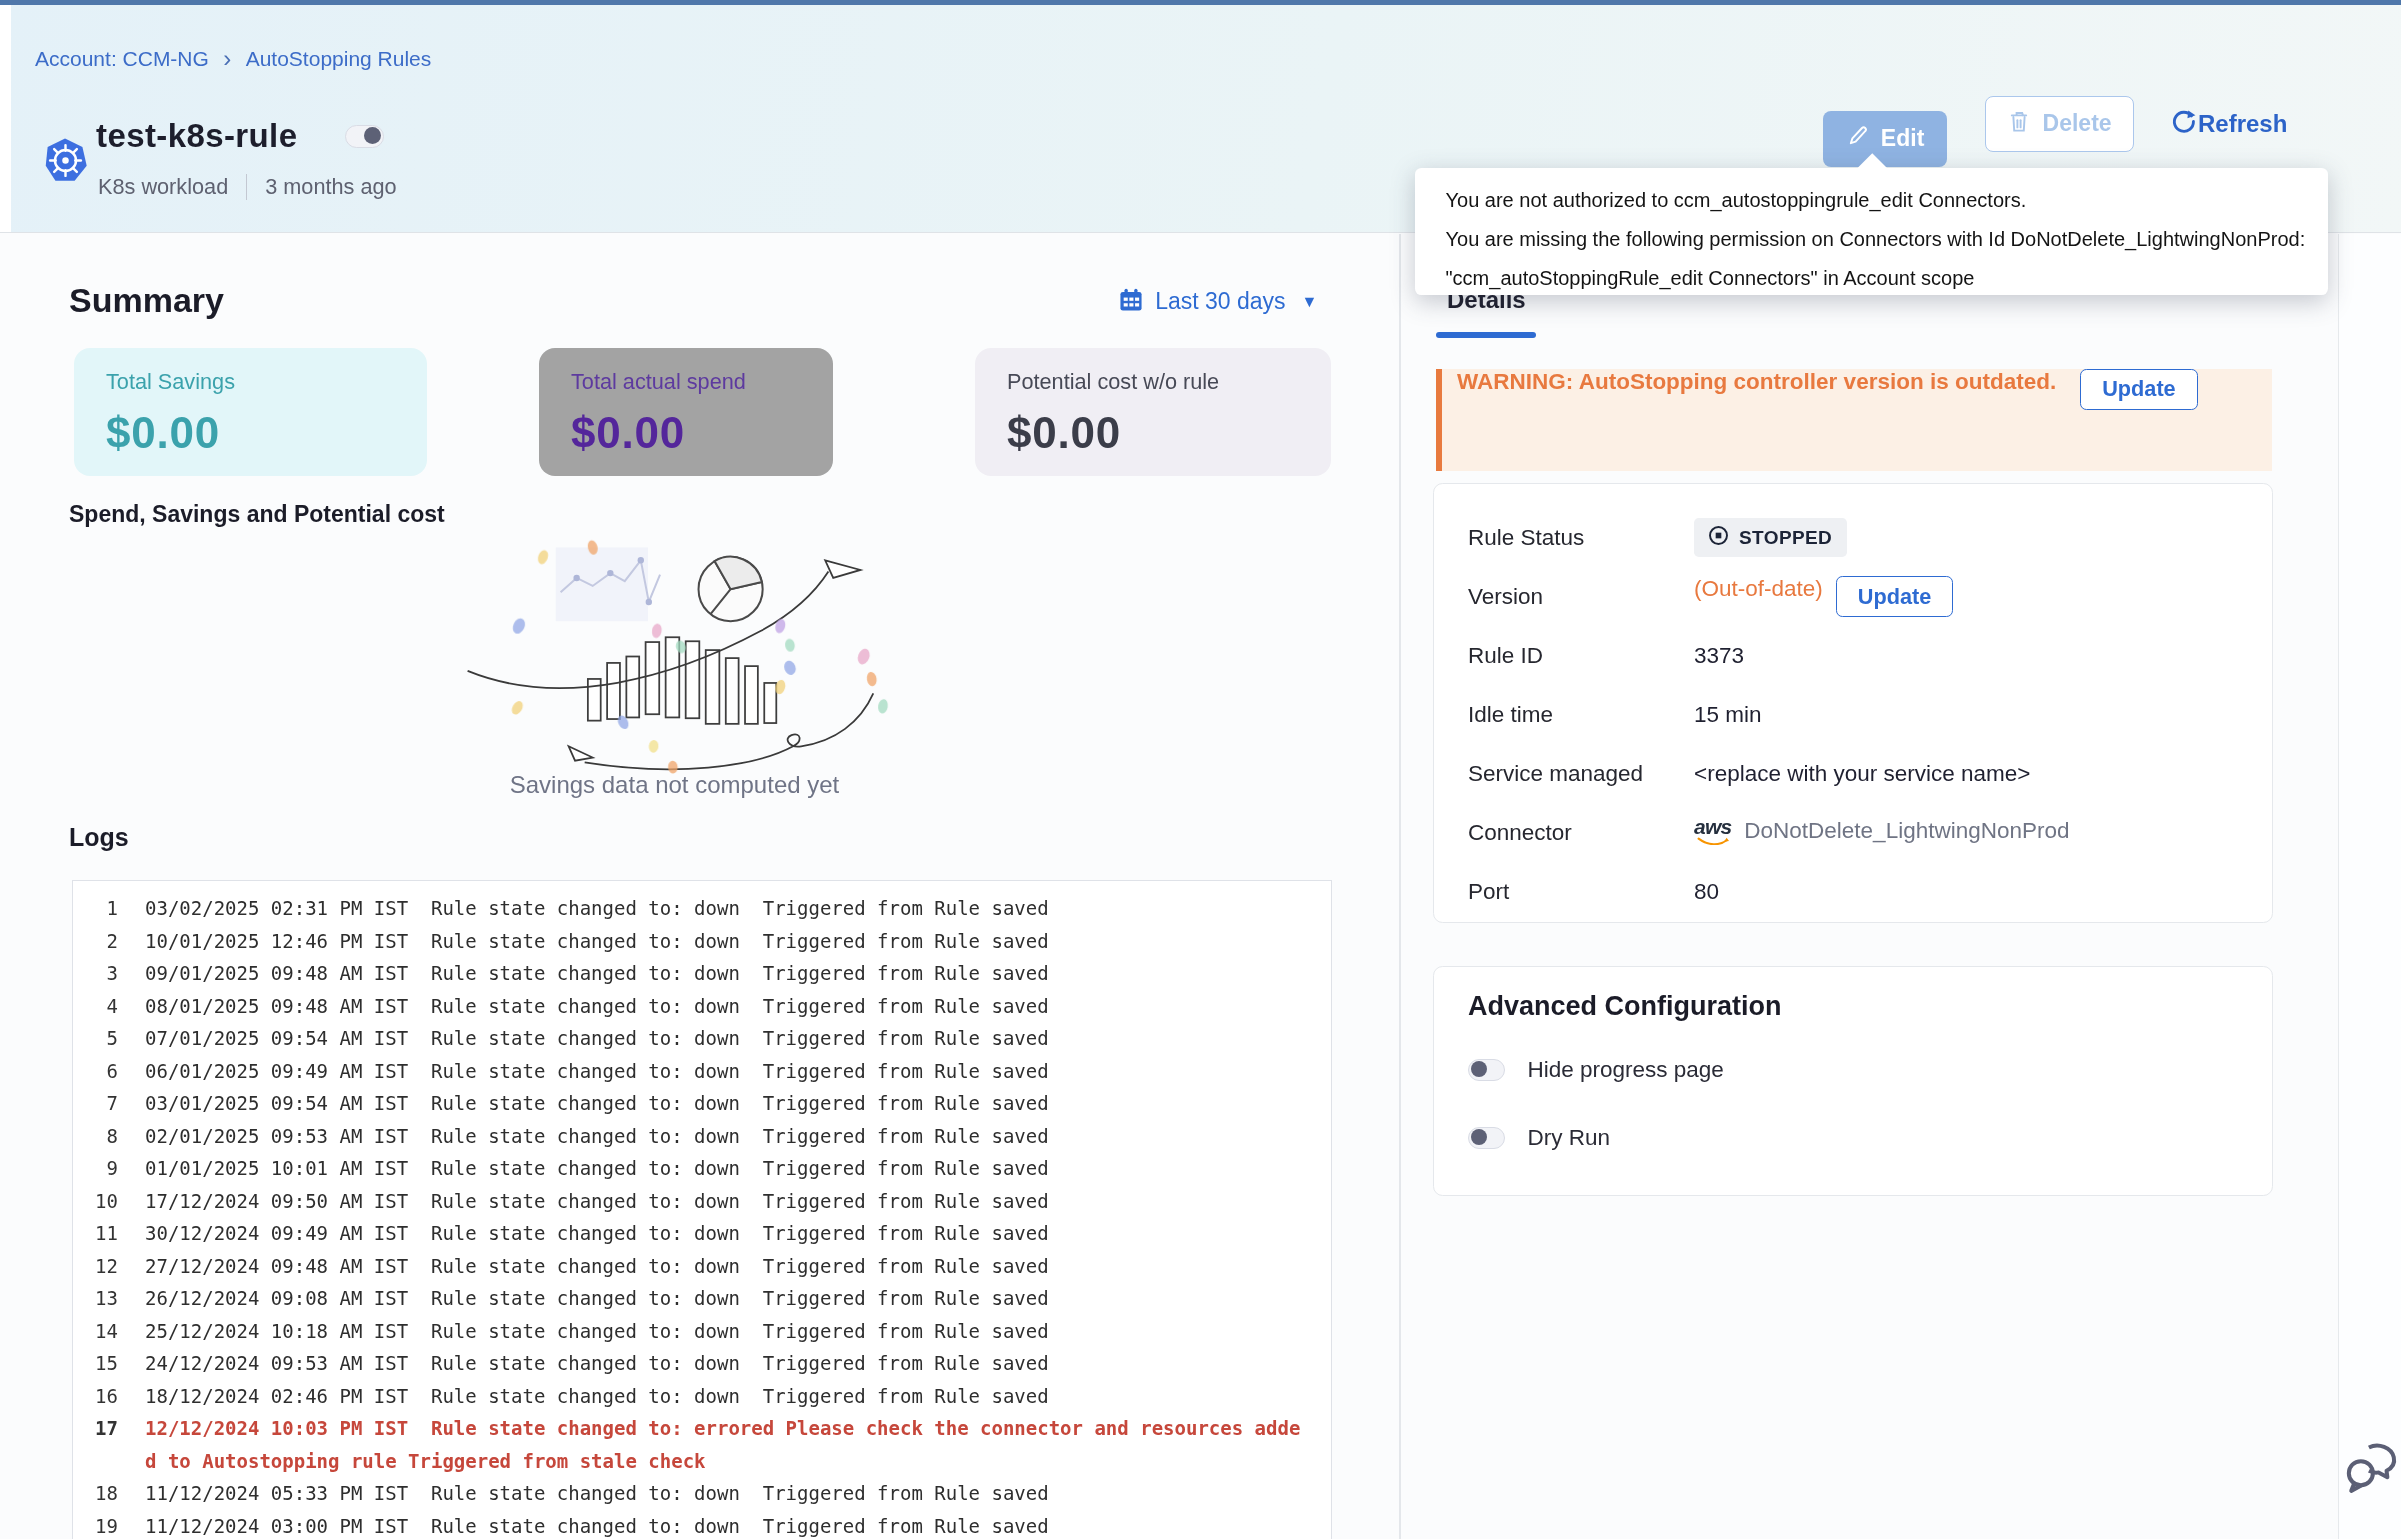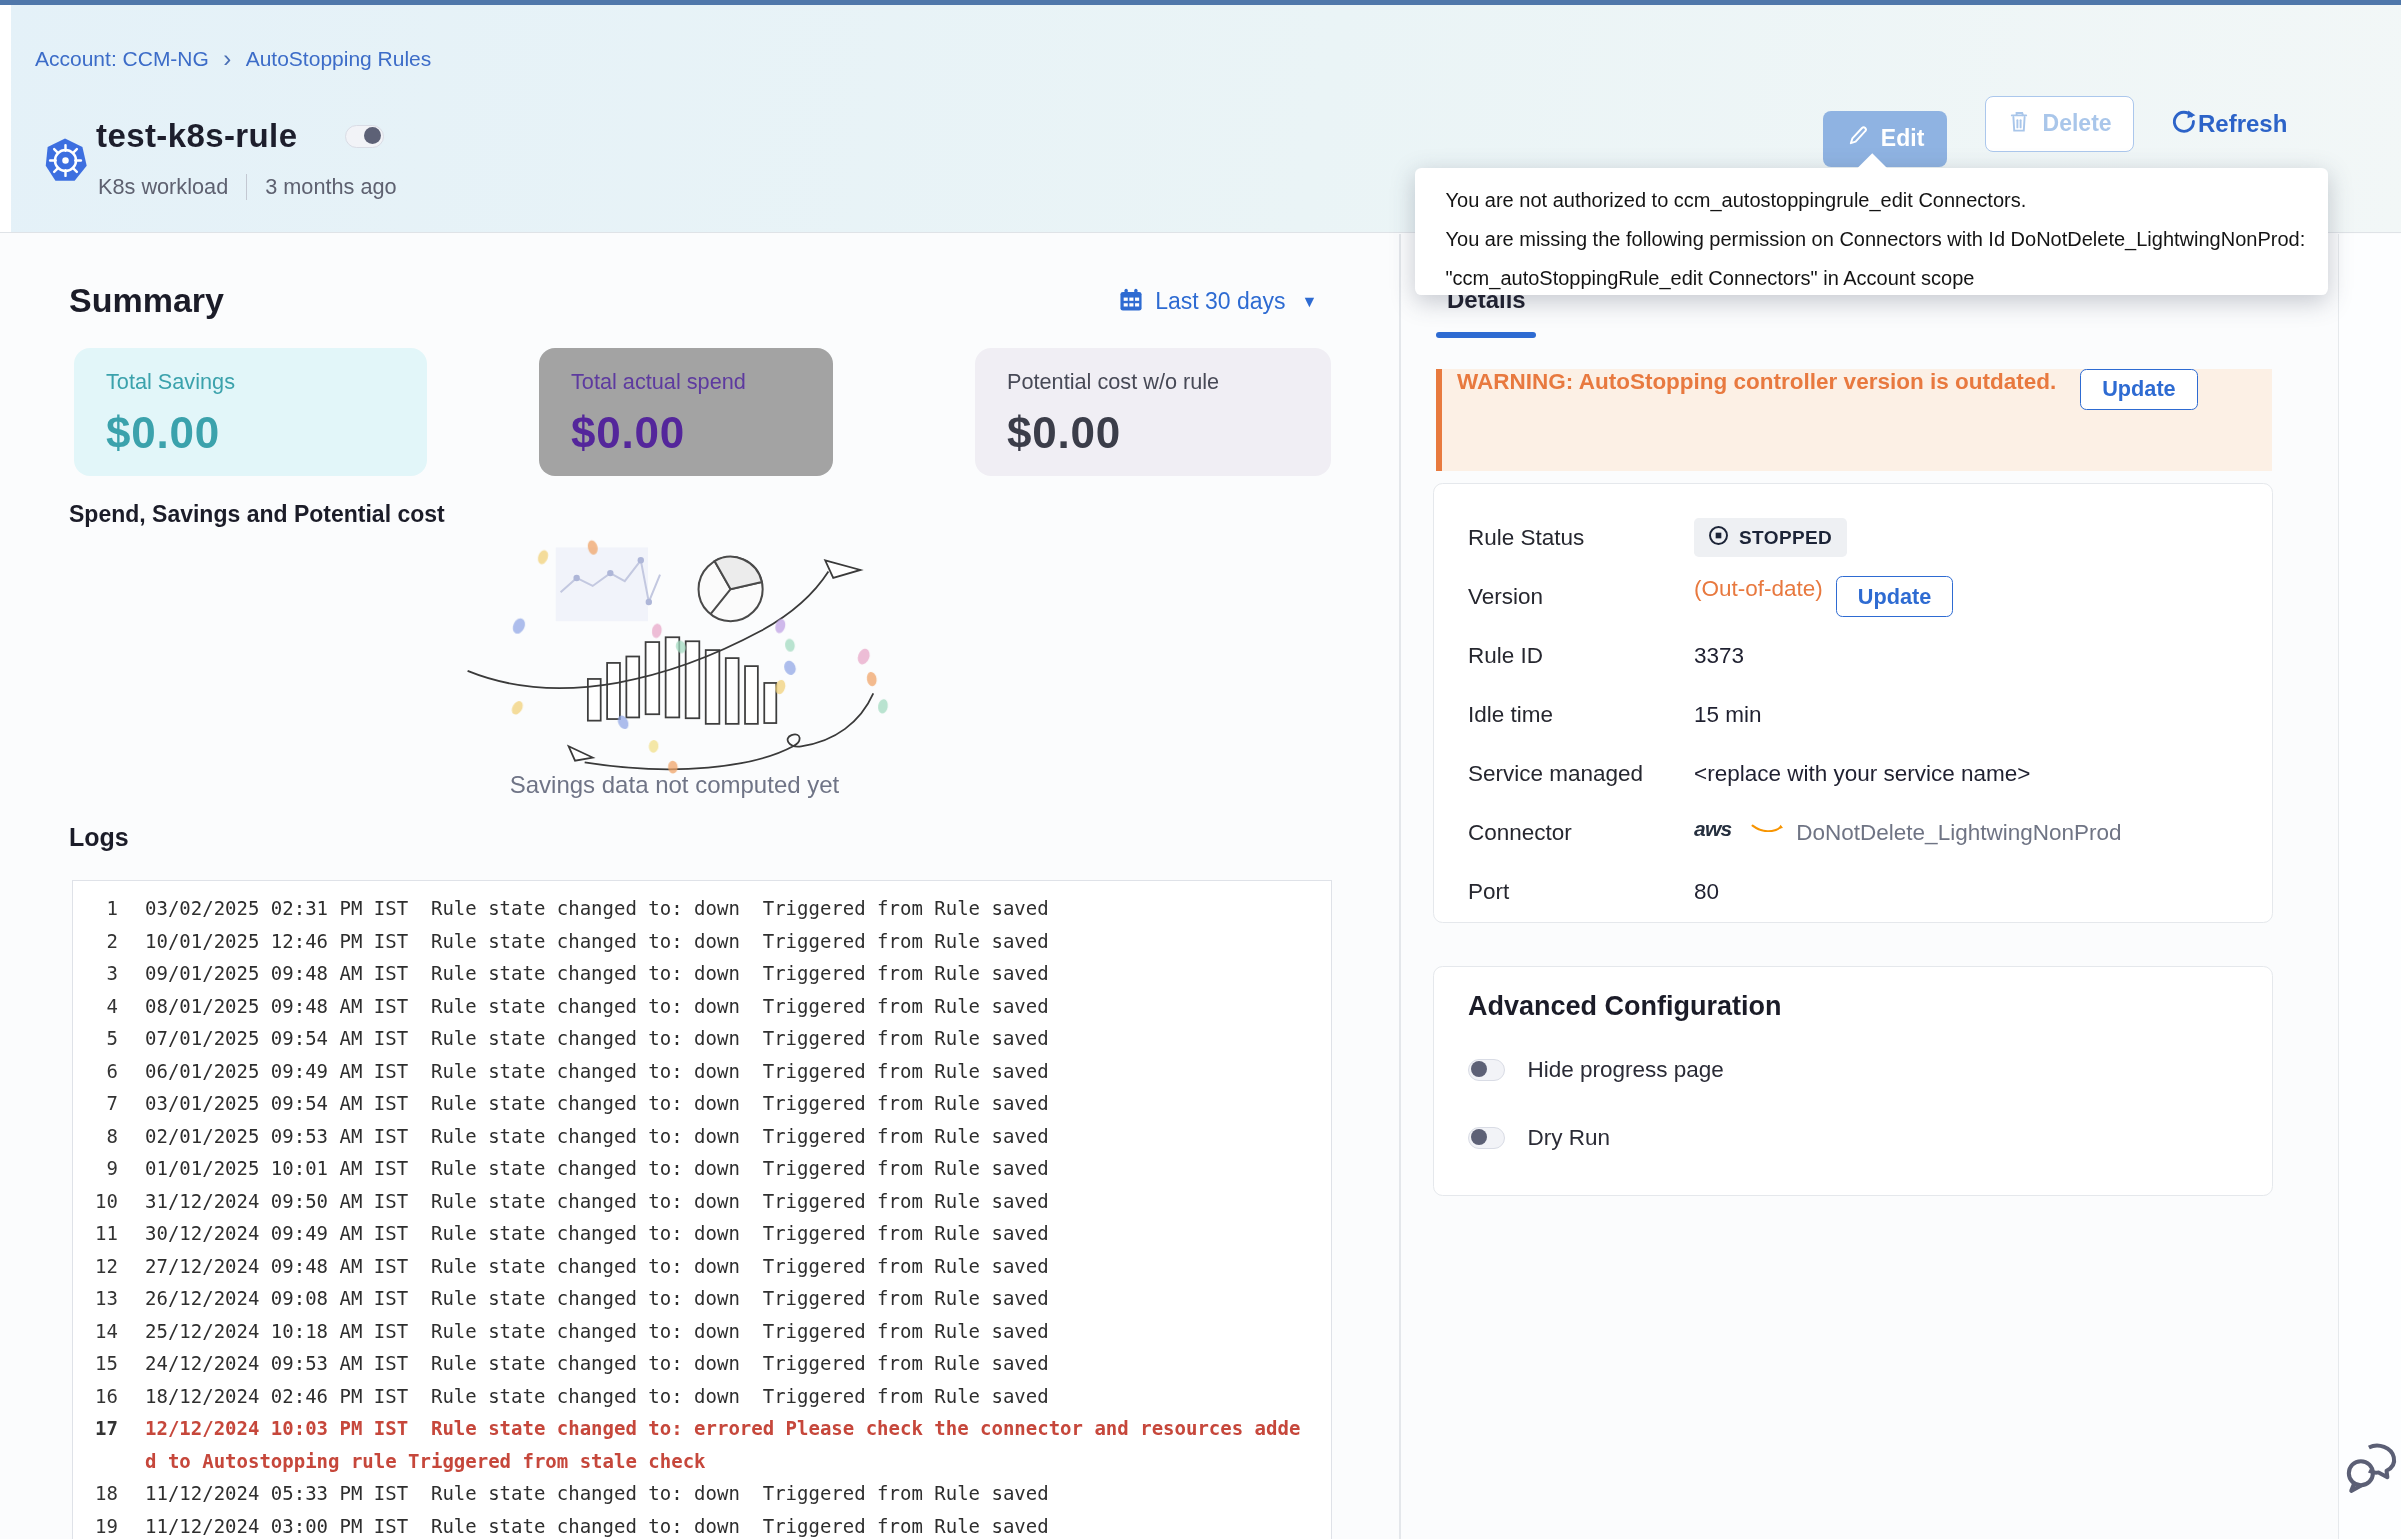--- a/index.html
+++ b/index.html
@@ -85,21 +85,21 @@
     padding:6.4px 21px;cursor:pointer;font-family:inherit;}
   .details-card{position:absolute;left:1433px;top:483px;width:840px;height:440px;background:#ffffff;border:1.6px solid #e5e8ec;border-radius:9.6px;box-sizing:border-box;}
   .drows{padding:24px 0 0 34px;}
   .drow{display:flex;align-items:center;height:59px;}
   .dlabel{width:226px;font-size:22.5px;color:#26272f;flex:none;}
   .dvalue{font-size:22.5px;color:#1f2030;display:flex;align-items:flex-start;gap:13px;}
   .badge{display:inline-flex;align-items:center;gap:9.6px;background:#eef0f3;border-radius:4.8px;padding:6.4px 14.4px;
     font-size:19px;font-weight:bold;color:#1c2437;letter-spacing:0.4px;}
   .orange{color:#e8793f;}
   .gray{color:#6f7484;}
-  .awslogo{display:inline-flex;flex-direction:row;align-items:center;line-height:1;position:relative;top:-1.6px;gap:20px;}
+  .awslogo{display:inline-flex;flex-direction:column;align-items:center;line-height:1;position:relative;top:-1.6px;}
   .awslogo .awstext{font-size:21px;font-weight:bold;color:#252f3e;letter-spacing:-0.8px;font-style:italic;}
   .adv-card{position:absolute;left:1433px;top:966px;width:840px;height:230px;background:#ffffff;border:1.6px solid #e5e8ec;border-radius:9.6px;box-sizing:border-box;}
   .adv-title{padding:24px 0 0 34px;font-size:27px;font-weight:bold;color:#1b1c28;}
   .advrow{display:flex;align-items:center;gap:22.5px;margin:35px 0 0 34px;}
   .advrow+.advrow{margin-top:42px;}
   .advrow .alabel{font-size:22.5px;color:#2a2b36;}
   .chat-fab{position:absolute;left:2340px;top:1441px;cursor:pointer;}
 </style>
 </head>
 <body>
@@ -317,21 +317,21 @@
         <span class="t">02/01/2025 09:53 AM IST  Rule state changed to: down  Triggered from Rule saved</span>
       </div>
 
       <div class="logrow">
         <span class="n">9</span>
         <span class="t">01/01/2025 10:01 AM IST  Rule state changed to: down  Triggered from Rule saved</span>
       </div>
 
       <div class="logrow">
         <span class="n">10</span>
-        <span class="t">31/12/2024 09:50 AM IST  Rule state changed to: down  Triggered from Rule saved</span>
+        <span class="t">17/12/2024 09:50 AM IST  Rule state changed to: down  Triggered from Rule saved</span>
       </div>
 
       <div class="logrow">
         <span class="n">11</span>
         <span class="t">30/12/2024 09:49 AM IST  Rule state changed to: down  Triggered from Rule saved</span>
       </div>
 
       <div class="logrow">
         <span class="n">12</span>
         <span class="t">27/12/2024 09:48 AM IST  Rule state changed to: down  Triggered from Rule saved</span>

